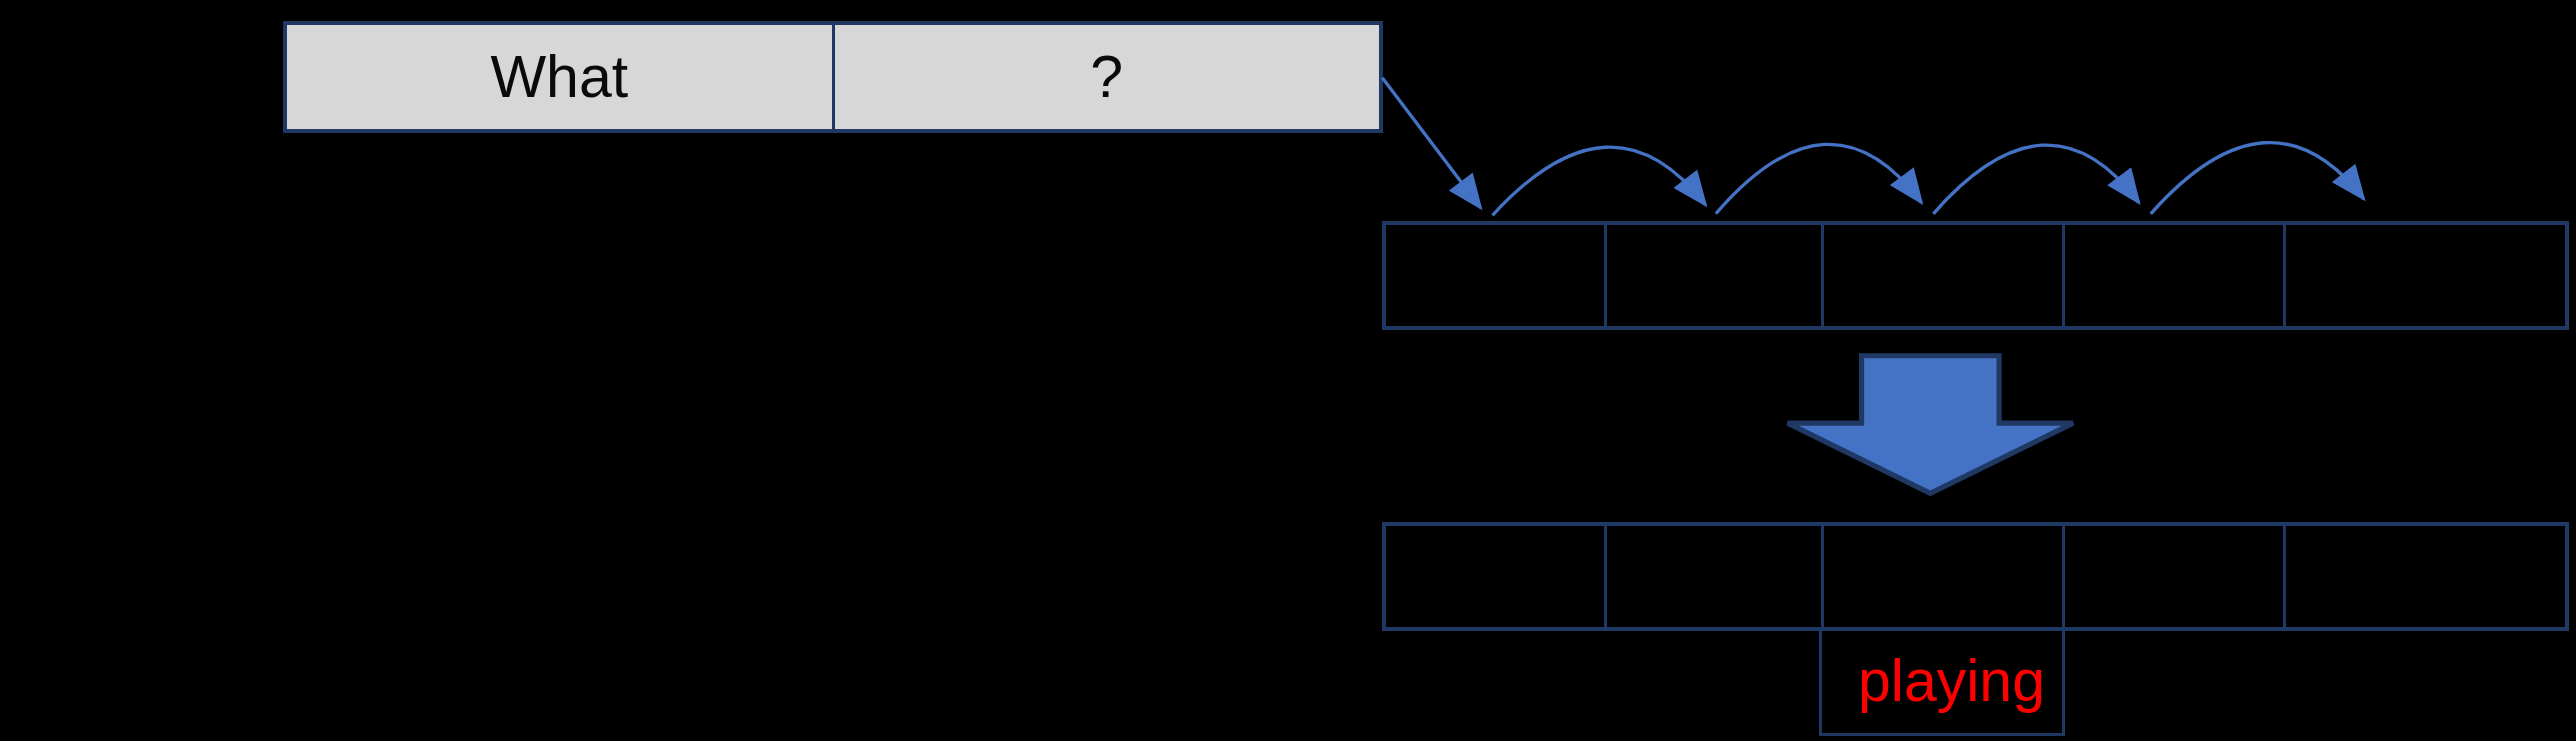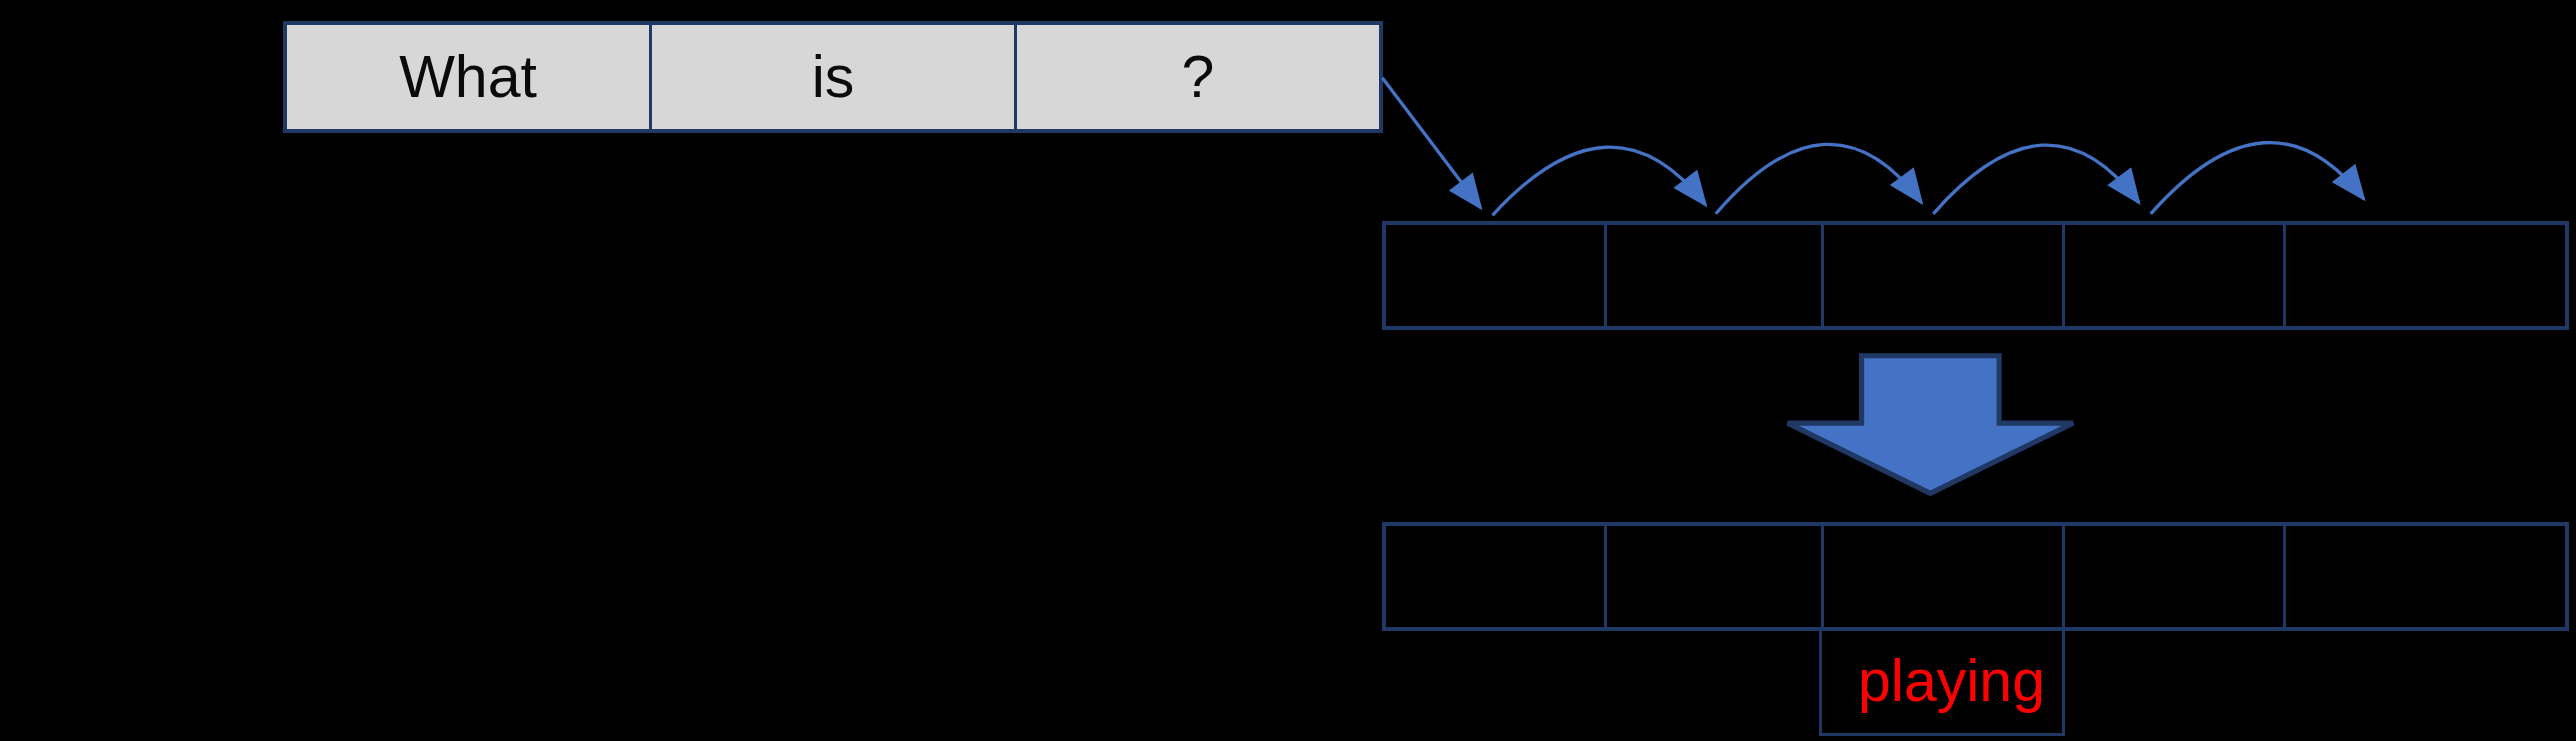--- a/index.html
+++ b/index.html
@@ -49,23 +49,20 @@
   #overlay{position:absolute;left:0;top:0;width:2576px;height:742px;pointer-events:none;}
 </style>
 </head>
 <body>
 
 <div id="canvas">
 
   <div class="word-table">
     <div class="word-cell">
         <span>What</span>
-      </div>
-    <div class="word-cell">
-        <span>is</span>
       </div>
     <div class="word-cell">
         <span>?</span>
       </div>
   </div>
 
   <div class="slot-table encoder">
     <div class="slot-cell w1">
         <span></span>
       </div>

